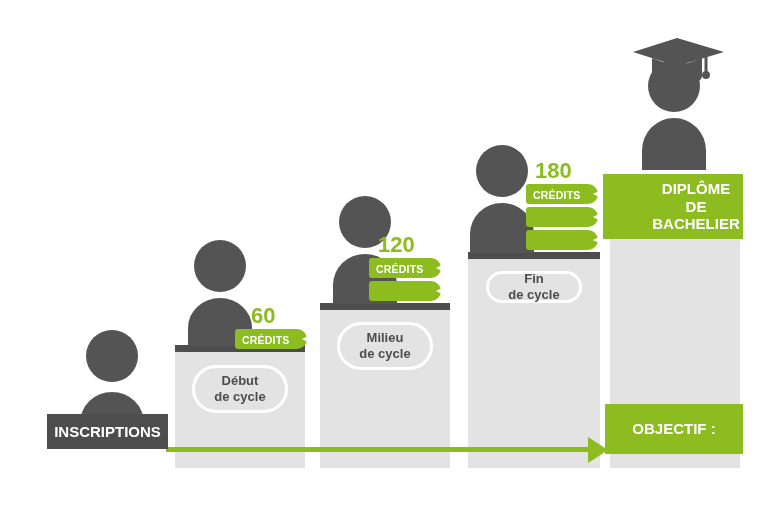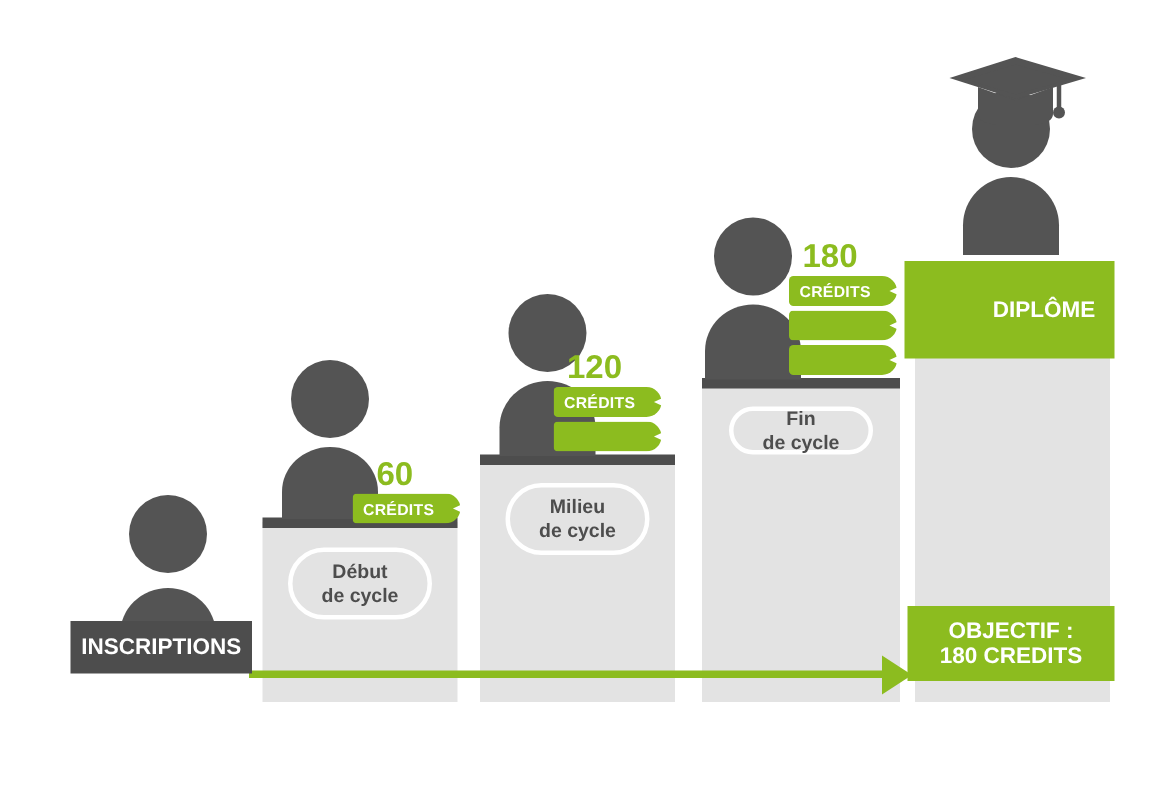--- a/index.html
+++ b/index.html
@@ -215,30 +215,30 @@
   <div class="bubble" style="left:486px; top:271px; width:96px; height:32px;">
     <div>
       <div>Fin</div>
       <div>de cycle</div>
     </div>
   </div>
 
   <div class="tag green" style="left:603px; top:174px; width:140px; height:65px; font-size:15px;padding-left:46px;">
     <div>
       <div>DIPLÔME</div>
+      <div>DE BACHELIER</div>
     </div>
   </div>
 
   <div class="arrow-shaft" style="left:166px; top:447px; width:424px;"></div>
   <div class="arrow-head" style="left:588px; top:437px;"></div>
 
   <div class="tag dark" style="left:47px; top:414px; width:121px; height:35px; font-size:15px;">
     <span>INSCRIPTIONS</span>
   </div>
 
   <div class="tag green" style="left:605px; top:404px; width:138px; height:50px; font-size:15px;">
     <div>
       <div>OBJECTIF :</div>
-      <div>180 CREDITS</div>
     </div>
   </div>
 
 </div>
 
 </body></html>

